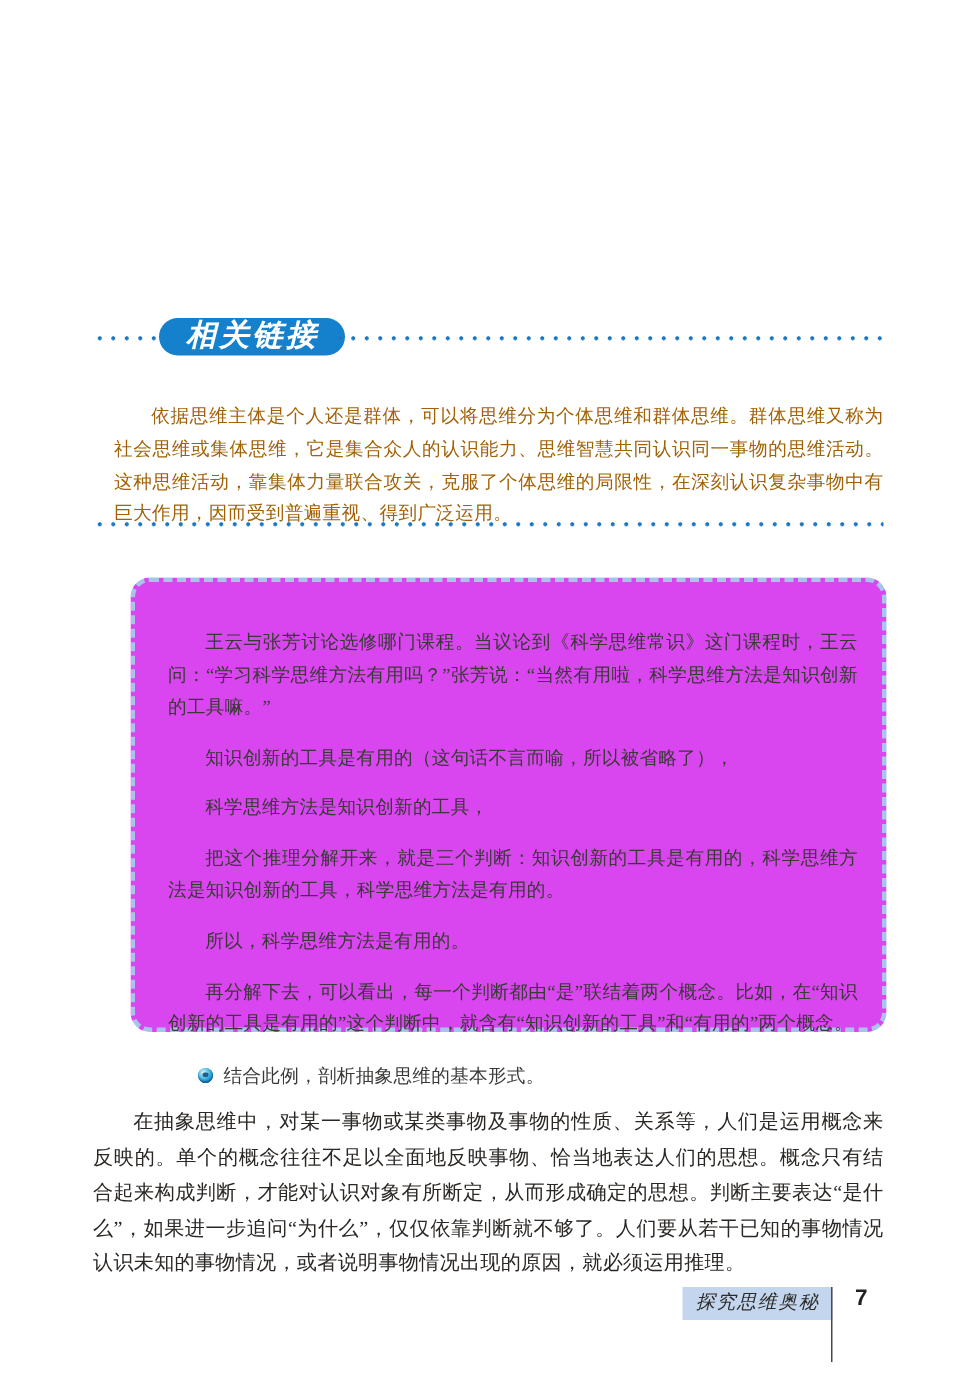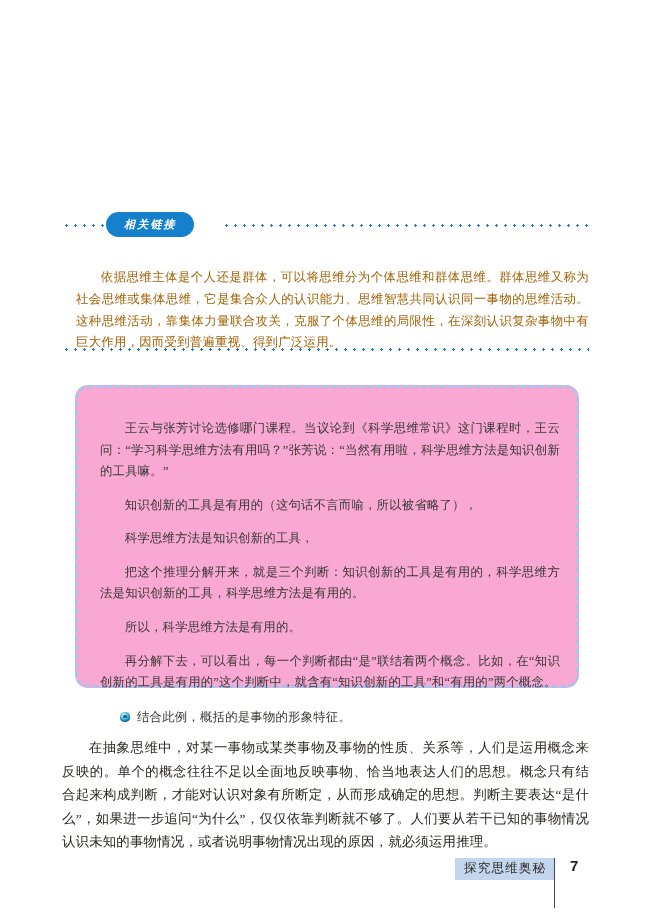--- a/index.html
+++ b/index.html
@@ -62,21 +62,21 @@
 
   .link-pill {
     position: absolute;
     left: 44px;
     top: 0px;
     height: 25px;
     padding: 0 17px 0 18px;
     border-radius: 13px;
     background: #1580cc;
     color: #ffffff;
-    font-size: 11px;
+    font-size: 20px;
     font-weight: bold;
     font-style: italic;
     letter-spacing: 2.2px;
     line-height: 25px;
     display: inline-block;
     white-space: nowrap;
     font-family: "Liberation Sans", "DejaVu Sans", sans-serif;
     text-align: center;
   }
 
@@ -103,28 +103,28 @@
     width: 527px;
     height: 3px;
     background-image: radial-gradient(circle, #1b76c4 0 1.2px, rgba(0,0,0,0) 1.4px);
     background-size: 9px 3px;
     background-repeat: repeat-x;
   }
 
   
   .activity-box {
     position: absolute;
-    left: 75px;
+    left: 87px;
     top: 385px;
     width: 504px;
     height: 303px;
     border: 3px dashed #a9c4ec;
     border-radius: 13px;
     box-sizing: border-box;
-    background: #f9a8d4;
+    background: #d946ef;
   }
   .activity-inner {
     position: absolute;
     left: 22px;
     top: 18px;
     width: 460px;
   }
   .activity-para {
     font-size: 12.4px;
     line-height: 21.3px;
@@ -180,20 +180,21 @@
     align-items: center;
   }
   .footer-band {
     background: #c4d6ee;
     color: #2b2a28;
     font-size: 12.6px;
     letter-spacing: 1.1px;
     padding: 3px 9px 4px 9px;
     line-height: 15px;
     font-family: "Liberation Serif", "DejaVu Serif", serif;
+    font-style: italic;
   }
   .footer-rule {
     position: absolute;
     left: 554px;
     top: 858px;
     width: 1.4px;
     height: 50px;
     background: #4a4a4a;
   }
   .footer-pageno {
@@ -231,21 +232,21 @@
       <p class="activity-para">把这个推理分解开来，就是三个判断：知识创新的工具是有用的，科学思维方法是知识创新的工具，科学思维方法是有用的。</p>
       <p class="activity-para">所以，科学思维方法是有用的。</p>
       <p class="activity-para">再分解下去，可以看出，每一个判断都由“是”联结着两个概念。比如，在“知识创新的工具是有用的”这个判断中，就含有“知识创新的工具”和“有用的”两个概念。</p>
 
       <div class="activity-questions">
         <div class="q-item">
           <span class="sphere-bullet"></span>
         </div>
         <div class="q-item">
           <span class="sphere-bullet"></span>
-          <span>结合此例，概括的是事物的形象特征。</span>
+          <span>结合此例，剖析抽象思维的基本形式。</span>
         </div>
       </div>
 
     </div>
   </div>
 
   <p id="para-bottom" class="body-para">在抽象思维中，对某一事物或某类事物及事物的性质、关系等，人们是运用概念来反映的。单个的概念往往不足以全面地反映事物、恰当地表达人们的思想。概念只有结合起来构成判断，才能对认识对象有所断定，从而形成确定的思想。判断主要表达“是什么”，如果进一步追问“为什么”，仅仅依靠判断就不够了。人们要从若干已知的事物情况认识未知的事物情况，或者说明事物情况出现的原因，就必须运用推理。</p>
 
   <div class="footer">
     <span class="footer-band">探究思维奥秘</span>

